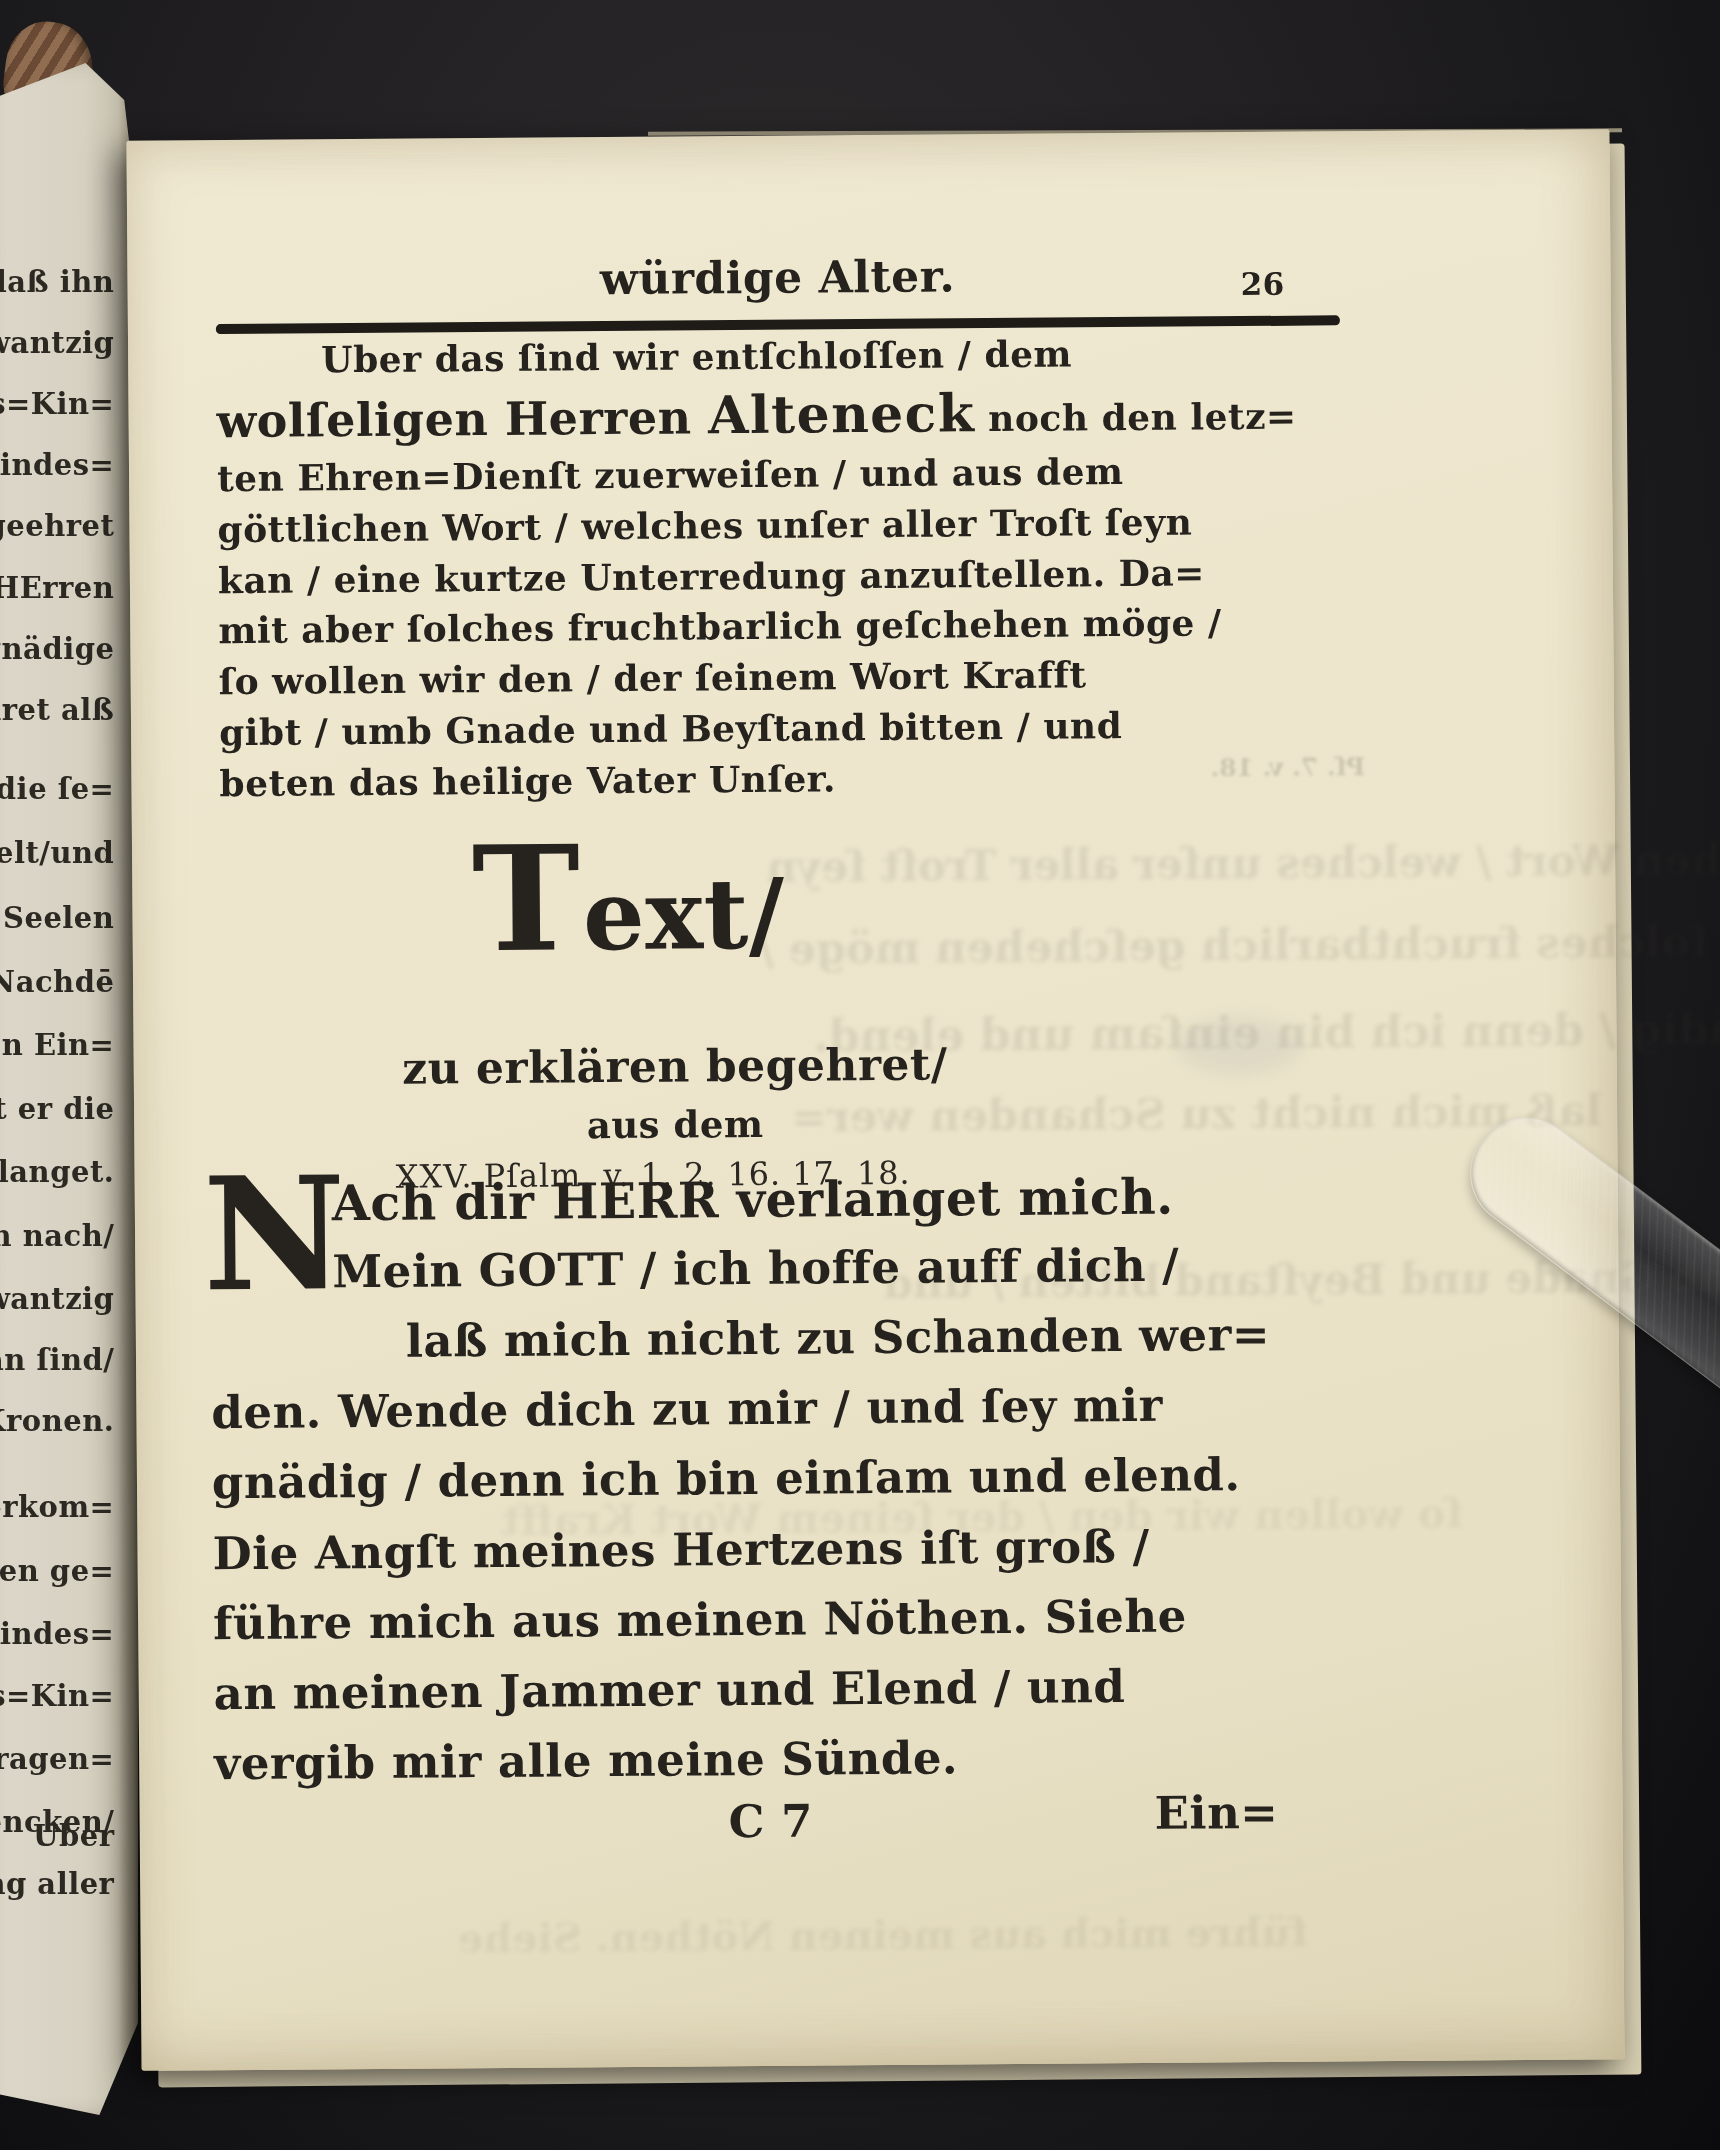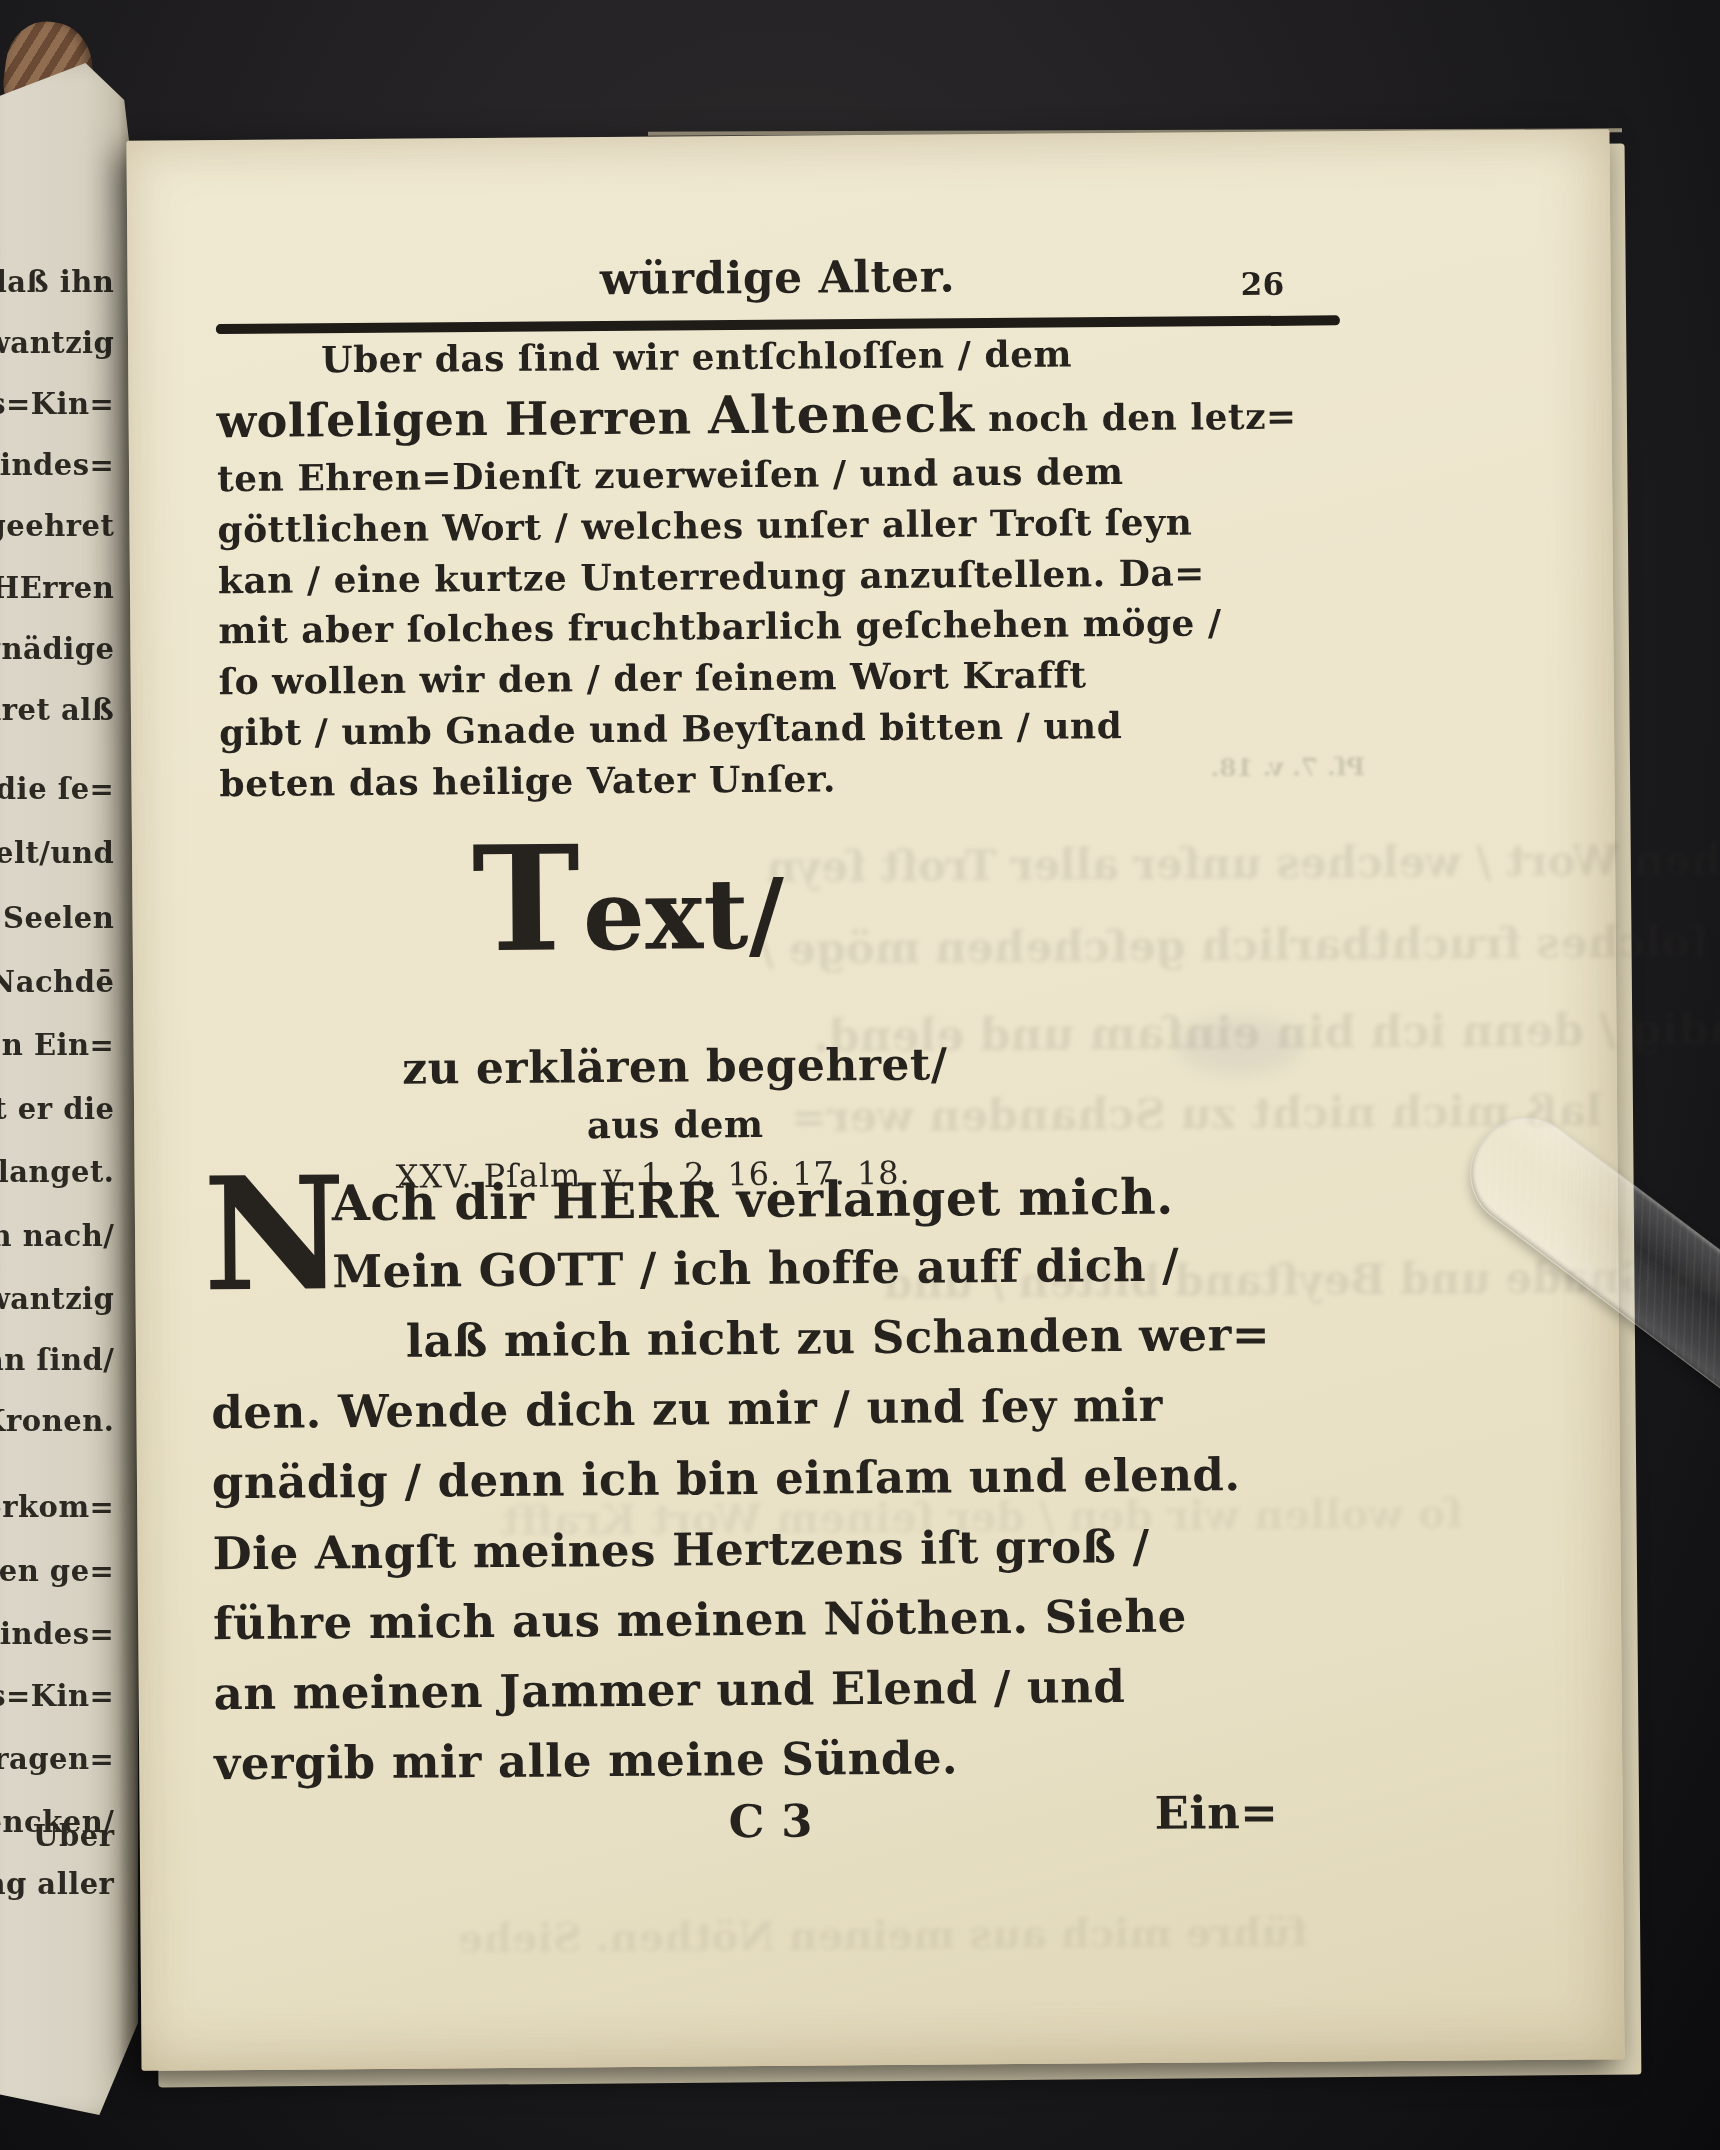--- a/index.html
+++ b/index.html
@@ -133,20 +133,20 @@
     <div class="line frak" style="left:197px;top:1035px;font-size:49px;">Ach dir HERR verlanget mich.</div>
     <div class="line frak" style="left:197px;top:1106px;font-size:45px;">Mein GOTT / ich hoffe auff dich /</div>
     <div class="line frak" style="left:270px;top:1176px;font-size:45px;">laß mich nicht zu Schanden wer=</div>
     <div class="line frak" style="left:75px;top:1246px;font-size:45px;">den.  Wende dich zu mir / und ſey mir</div>
     <div class="line frak" style="left:75px;top:1316px;font-size:45px;">gnädig / denn ich bin einſam und elend.</div>
     <div class="line frak" style="left:75px;top:1387px;font-size:45px;">Die Angſt meines Hertzens iſt groß /</div>
     <div class="line frak" style="left:75px;top:1457px;font-size:45px;">führe mich aus meinen Nöthen.  Siehe</div>
     <div class="line frak" style="left:75px;top:1527px;font-size:45px;">an meinen Jammer und Elend / und</div>
     <div class="line frak" style="left:75px;top:1597px;font-size:45px;">vergib mir alle meine Sünde.</div>
 
-    <div class="line frak" style="left:589px;top:1659px;font-size:45px;">C 3</div>
+    <div class="line frak" style="left:589px;top:1659px;font-size:45px;">C 7</div>
     <div class="line frak" style="left:1015px;top:1654px;font-size:45px;">Ein=</div>
   </div>
 
   <div id="plastic"></div>
 
 </div>
 
 
 </body></html>

